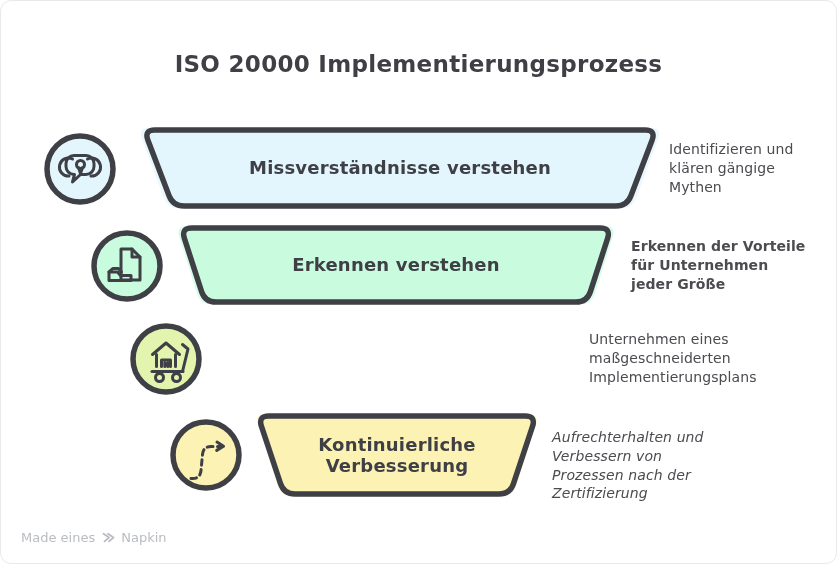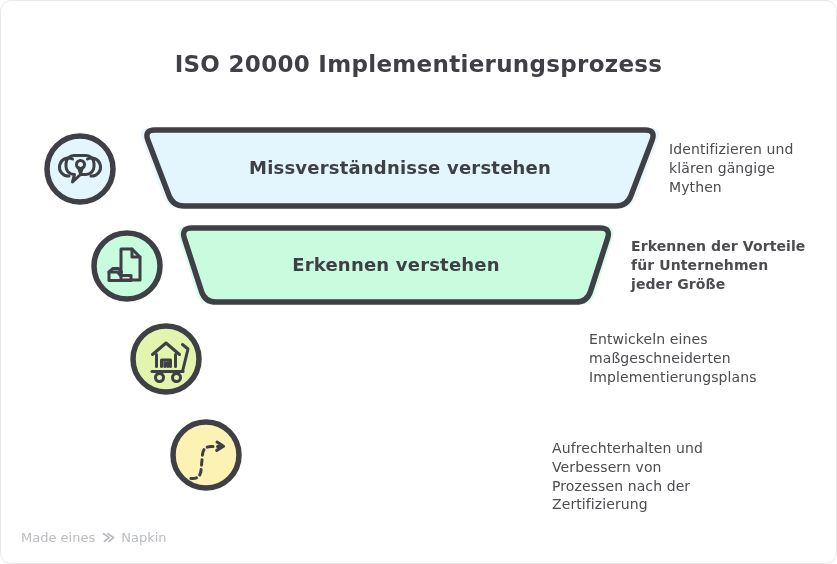--- a/index.html
+++ b/index.html
@@ -27,21 +27,21 @@
     letter-spacing:.2px;padding:0 30px;
   }
   .desc{
     position:absolute;font-size:14px;line-height:1.34;color:var(--text);
     white-space:pre-line;letter-spacing:.1px;
   }
   
   .badge-1{left:41px;top:130px;}  .wrap-1{left:143px;top:129px;} .desc-1{left:668px;top:139px;width:170px;}
   .badge-2{left:88px;top:227px;}  .wrap-2{left:180px;top:227px;} .desc-2{left:630px;top:236px;width:200px;font-weight:bold;}
   .badge-3{left:127px;top:320px;} .wrap-3{left:218px;top:323px;} .desc-3{left:588px;top:329px;width:215px;}
-  .badge-4{left:167px;top:416px;} .wrap-4{left:257px;top:415px;} .desc-4{left:551px;top:438px;width:215px;}
+  .badge-4{left:167px;top:416px;} .wrap-4{left:257px;top:415px;} .desc-4{left:551px;top:427px;width:215px;font-style:italic;}
   .footer{
     position:absolute;left:20px;bottom:18px;display:flex;align-items:center;gap:6px;
     font-size:13px;color:var(--muted);
   }
   .footer svg{display:block;}
   .napkin-mark{fill:none;stroke:var(--muted);stroke-width:1.8;stroke-linejoin:round;stroke-linecap:round;}
 </style>
 </head>
 <body>
 
@@ -96,30 +96,37 @@
       <path class="ic" d="M24.5,33.5 L38,22 L51.5,33.5"></path>
       <path class="ic" d="M28.5,33.5 V45.5 M47.5,33.5 V45.5"></path>
       <path class="ic" d="M33.5,45.5 v-6.5 h9 v6.5"></path>
       <path class="ic" d="M36.8,41.5 v4 M39.8,41.5 v4"></path>
       <path class="ic" d="M24,50.5 h31"></path>
       <path class="ic" d="M54.5,50.5 L60,28 L54.5,23.5"></path>
       <circle class="ic" cx="31.5" cy="56.5" r="4"></circle>
       <circle class="ic" cx="48.5" cy="56.5" r="4"></circle>
     </svg>
   </div>
-  <div class="desc desc-3">Entwickeln eines
+  <div class="desc desc-3">Unternehmen eines
 maßgeschneiderten
 Implementierungsplans</div>
 
   <div class="badge badge-4" style="--f:var(--fill3)">
     <svg width="76" height="76" viewBox="0 0 76 76">
       <circle class="badge-circle" cx="38" cy="38" r="33"></circle>
       <path class="ic-dash" d="M23,61.5 q9,1 10,-8 l1.5,-16 q0.8,-8 8.5,-8 h10"></path>
       <path class="ic" d="M49,25 l6.5,4.3 l-6.8,4.1"></path>
     </svg>
+  </div>
+  <div class="funnel-wrap wrap-4" style="--f:var(--fill3)">
+    <svg class="funnel-svg" viewBox="0 0 278 78" width="278" height="78">
+        <path d="M 11,0 L 267,0 Q 278,0 274.5214945738148,10.435516278555651 L 255.47850542618522,67.56448372144435 Q 252,78 241,78 L 37,78 Q 26,78 22.52149457381478,67.56448372144435 L 3.4785054261852175,10.435516278555651 Q 0,0 11,0 Z" class="funnel-back" transform="translate(-3.336,-2.34) scale(1.024,1.06)"></path>
+        <path d="M 11,0 L 267,0 Q 278,0 274.5214945738148,10.435516278555651 L 255.47850542618522,67.56448372144435 Q 252,78 241,78 L 37,78 Q 26,78 22.52149457381478,67.56448372144435 L 3.4785054261852175,10.435516278555651 Q 0,0 11,0 Z" class="funnel-main"></path>
+      </svg>
+    <div class="stage-label">Kontinuierliche Verbesserung</div>
   </div>
   <div class="desc desc-4">Aufrechterhalten und
 Verbessern von
 Prozessen nach der
 Zertifizierung</div>
 
   <div class="footer">
     <span>Made eines</span>
     <svg width="14" height="13" viewBox="0 0 14 13">
       <path class="napkin-mark" d="M2.5,2.8 L8,6.5 L3.5,10.4 M7,2.8 L12.5,6.5 L8,10.4"></path>

